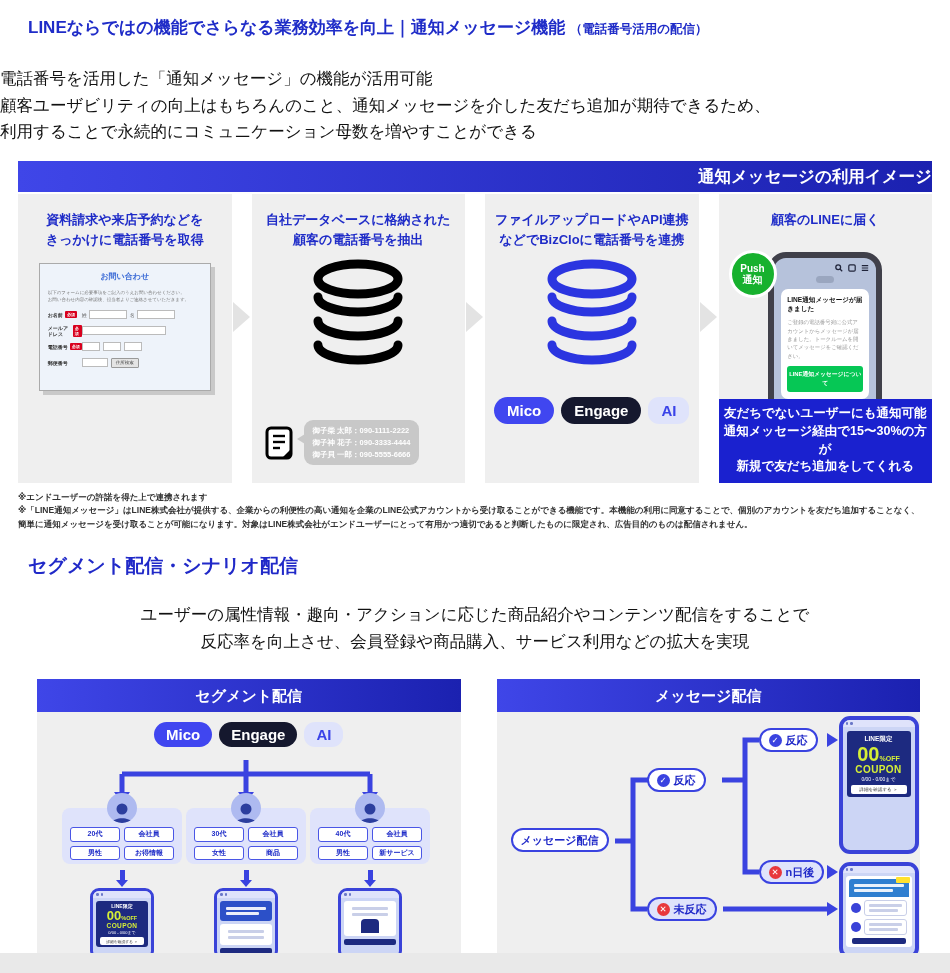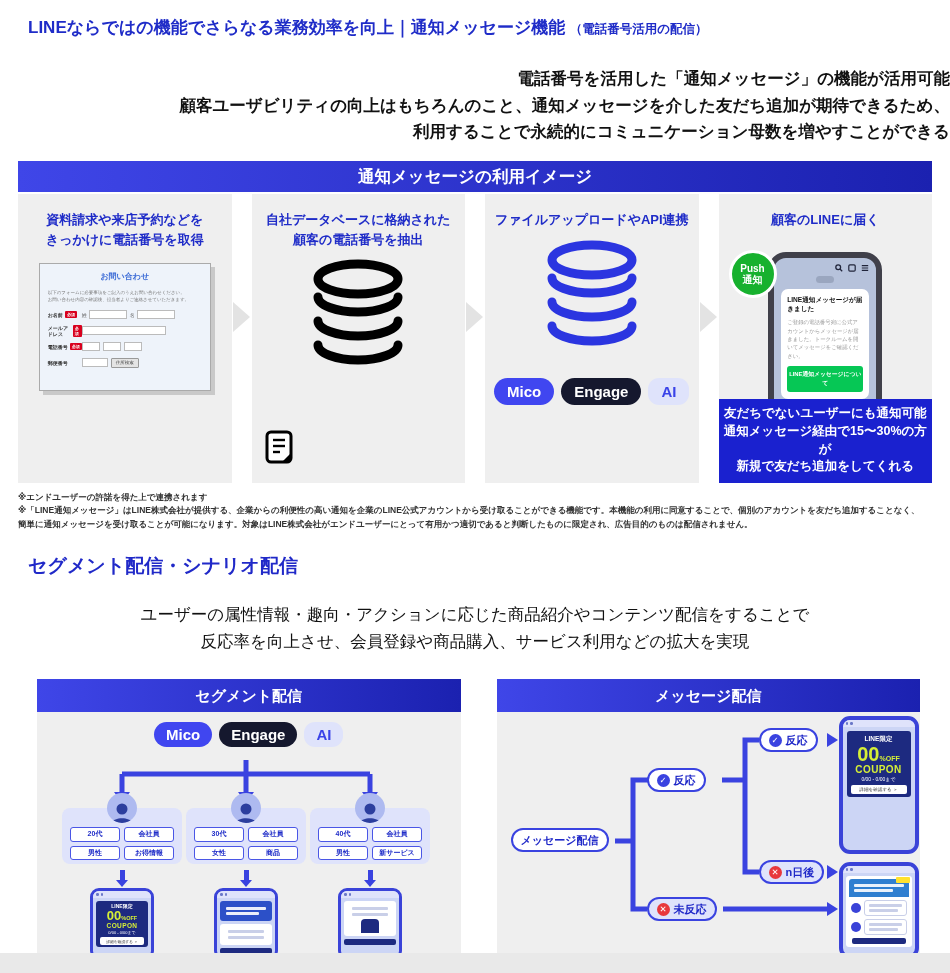--- a/index.html
+++ b/index.html
@@ -9,25 +9,25 @@
     font-family:"Liberation Sans","DejaVu Sans",sans-serif;
     -webkit-font-smoothing:antialiased;
   }
 
   
   .hdr { padding:16px 12px 0 28px; font-weight:bold; color:#1f2cc8; }
   .hdr .main { font-size:17px; }
   .hdr .sub  { font-size:12.5px; }
 
   
-  .intro { margin-top:26px; text-align:right; font-weight:bold; color:#111;
+  .intro { margin-top:26px; text-align:left; font-weight:normal; color:#111;
            font-size:16.5px; line-height:1.62; }
 
   
-  .banner { margin:16px 18px 0; height:31px; line-height:31px; text-align:center;
+  .banner { margin:16px 18px 0; height:31px; line-height:31px; text-align:right;
             background:linear-gradient(90deg,#3f46e8,#1b21b0);
             color:#fff; font-weight:bold; font-size:16.5px; }
 
   
   .steps { display:flex; margin:2px 18px 0; height:289px; }
   .panel { flex:1 1 0; background:#efefef; position:relative; }
   .gap { width:20px; position:relative; background:#fff; flex:0 0 20px; }
   .chev { position:absolute; top:108px; left:1px; width:0; height:0;
           border-left:17px solid #e3e3e3; border-top:15px solid transparent;
           border-bottom:15px solid transparent; }
@@ -245,30 +245,36 @@
       </svg>
     </div>
     <div class="doc-row">
       <svg width="30" height="36" viewBox="0 0 30 36">
         <rect x="3" y="3" width="24" height="30" rx="4" fill="#fff" stroke="#000" stroke-width="3"></rect>
         <line x1="9" y1="11" x2="21" y2="11" stroke="#000" stroke-width="2.4"></line>
         <line x1="9" y1="17" x2="21" y2="17" stroke="#000" stroke-width="2.4"></line>
         <line x1="9" y1="23" x2="16" y2="23" stroke="#000" stroke-width="2.4"></line>
         <path d="M18 33 L27 24 L27 33 Z" fill="#000"></path>
       </svg>
+      <div class="bubble">
+        <div>御子柴 太郎：090-1111-2222</div>
+        <div>御子神 花子：090-3333-4444</div>
+        <div>御子貝 一郎：090-5555-6666</div>
+      </div>
     </div>
   </div>
 
   <div class="gap">
       <div class="chev"></div>
     </div>
 
   <div class="panel">
     <div class="step-h">
       <div>ファイルアップロードやAPI連携</div>
+      <div>などでBizCloに電話番号を連携</div>
     </div>
     <div class="db-wrap">
       <svg width="104" height="108" viewBox="0 0 104 108" fill="none">
         <ellipse cx="52" cy="20" rx="40" ry="15" stroke="#2b35e0" stroke-width="9"></ellipse>
         <path d="M12 38 C12 46 30 53 52 53 C74 53 92 46 92 38" stroke="#2b35e0" stroke-width="9" stroke-linecap="round"></path>
         <path d="M12 62 C12 70 30 77 52 77 C74 77 92 70 92 62" stroke="#2b35e0" stroke-width="9" stroke-linecap="round"></path>
         <path d="M12 86 C12 94 30 101 52 101 C74 101 92 94 92 86" stroke="#2b35e0" stroke-width="9" stroke-linecap="round"></path>
       </svg>
     </div>
     <div class="logos">

